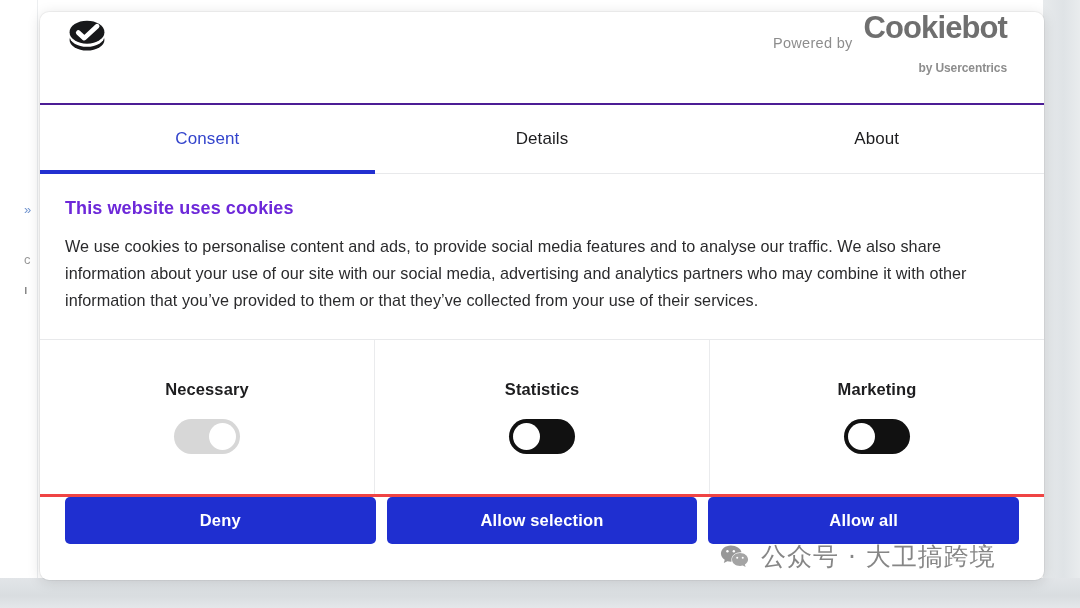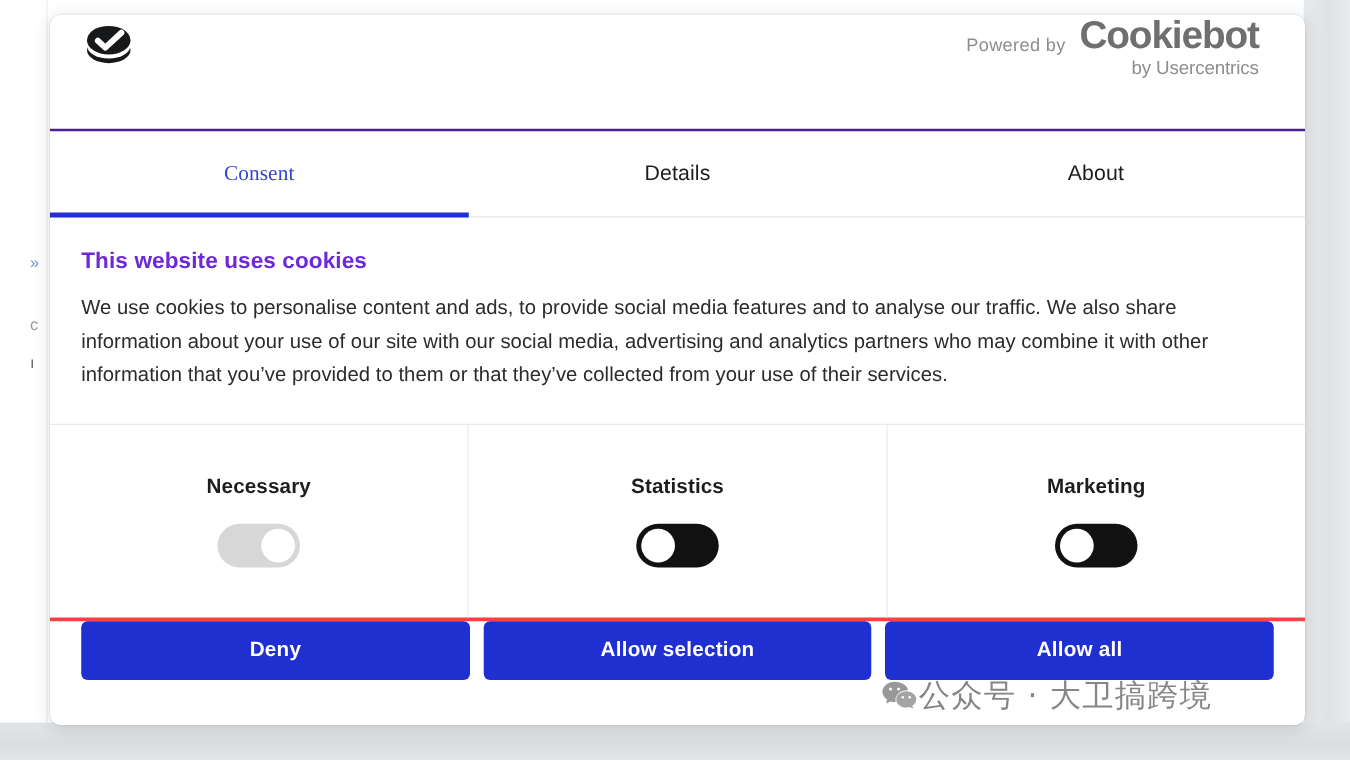--- a/index.html
+++ b/index.html
@@ -109,45 +109,46 @@
     align-items: flex-end;
     line-height: 1;
   }
   .cookiebot-name {
     font-size: 31px;
     font-weight: bold;
     color: #6f6f6f;
     letter-spacing: -0.9px;
   }
   .cookiebot-sub {
-    font-size: 15px;
+    font-size: 12px;
     color: #8d8d8d;
-    margin-top: 4px;
+    margin-top: 19px;
     letter-spacing: -0.1px;
+    font-weight: bold;
   }
 
   
   .dialog-tabs {
     height: 69px;
     flex: 0 0 69px;
     display: flex;
     border-bottom: 1px solid #e8e9eb;
   }
   .tab {
     flex: 1 1 0;
     display: flex;
     align-items: center;
     justify-content: center;
     font-size: 17px;
     color: #1d1d1f;
     cursor: pointer;
     position: relative;
     letter-spacing: 0.1px;
   }
-  .tab.active { color: #3344cc; font-weight: normal; font-family: Liberation Serif, serif; }
+  .tab.active { color: #3344cc; font-weight: normal; }
   .tab.active::after {
     content: "";
     position: absolute;
     left: 0; right: 0; bottom: -1px;
     height: 4px;
     background: #2230d0;
   }
 
   
   .dialog-body {
@@ -232,24 +233,25 @@
     font-size: 16.5px;
     font-family: "Liberation Sans", sans-serif;
     font-weight: bold;
     letter-spacing: 0.2px;
     cursor: pointer;
   }
 
   
   #watermark {
     position: absolute;
-    left: 704px;
+    left: 719px;
     top: 540px;
     display: flex;
     align-items: center;
+    gap: 11px;
     z-index: 10;
     pointer-events: none;
     user-select: none;
   }
   #watermark .wm-icon { width: 31px; height: 31px; display: block; opacity: 0.62; }
   #watermark .wm-text {
     font-size: 25px;
     color: #7c7c7c;
     font-family: "DejaVu Sans", sans-serif;
     letter-spacing: 1px;

